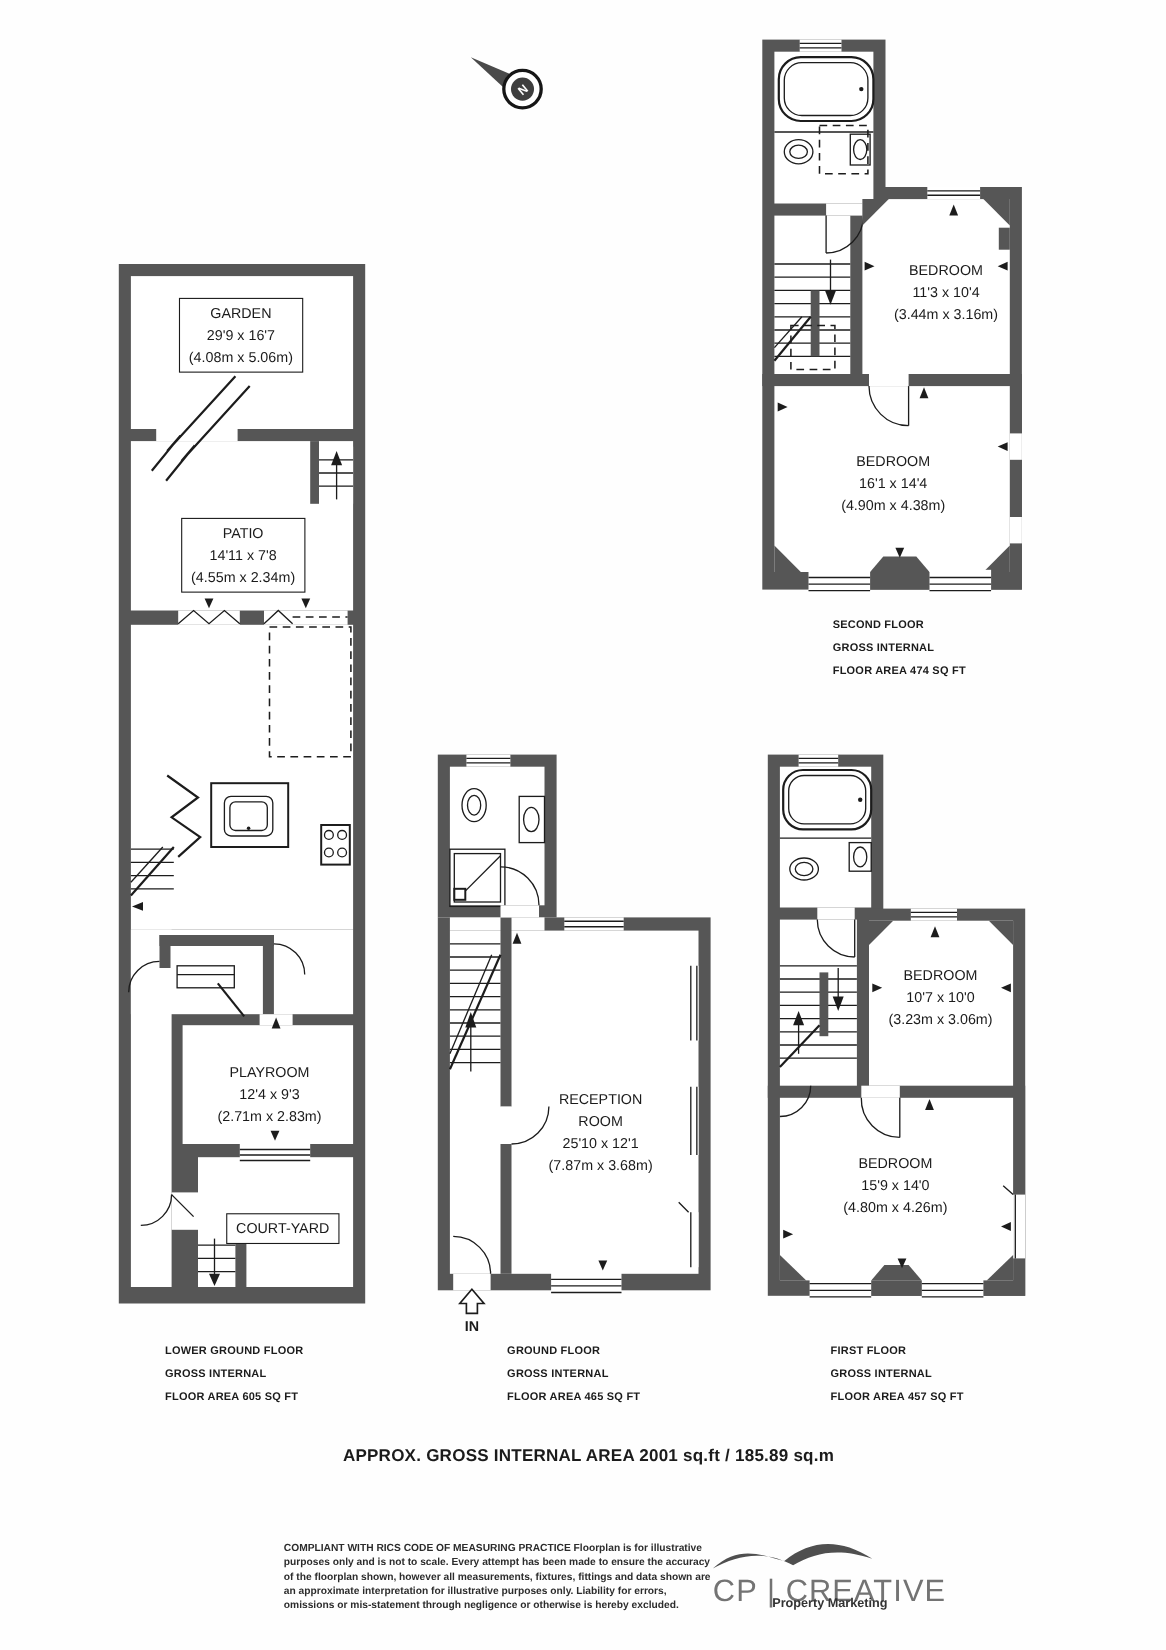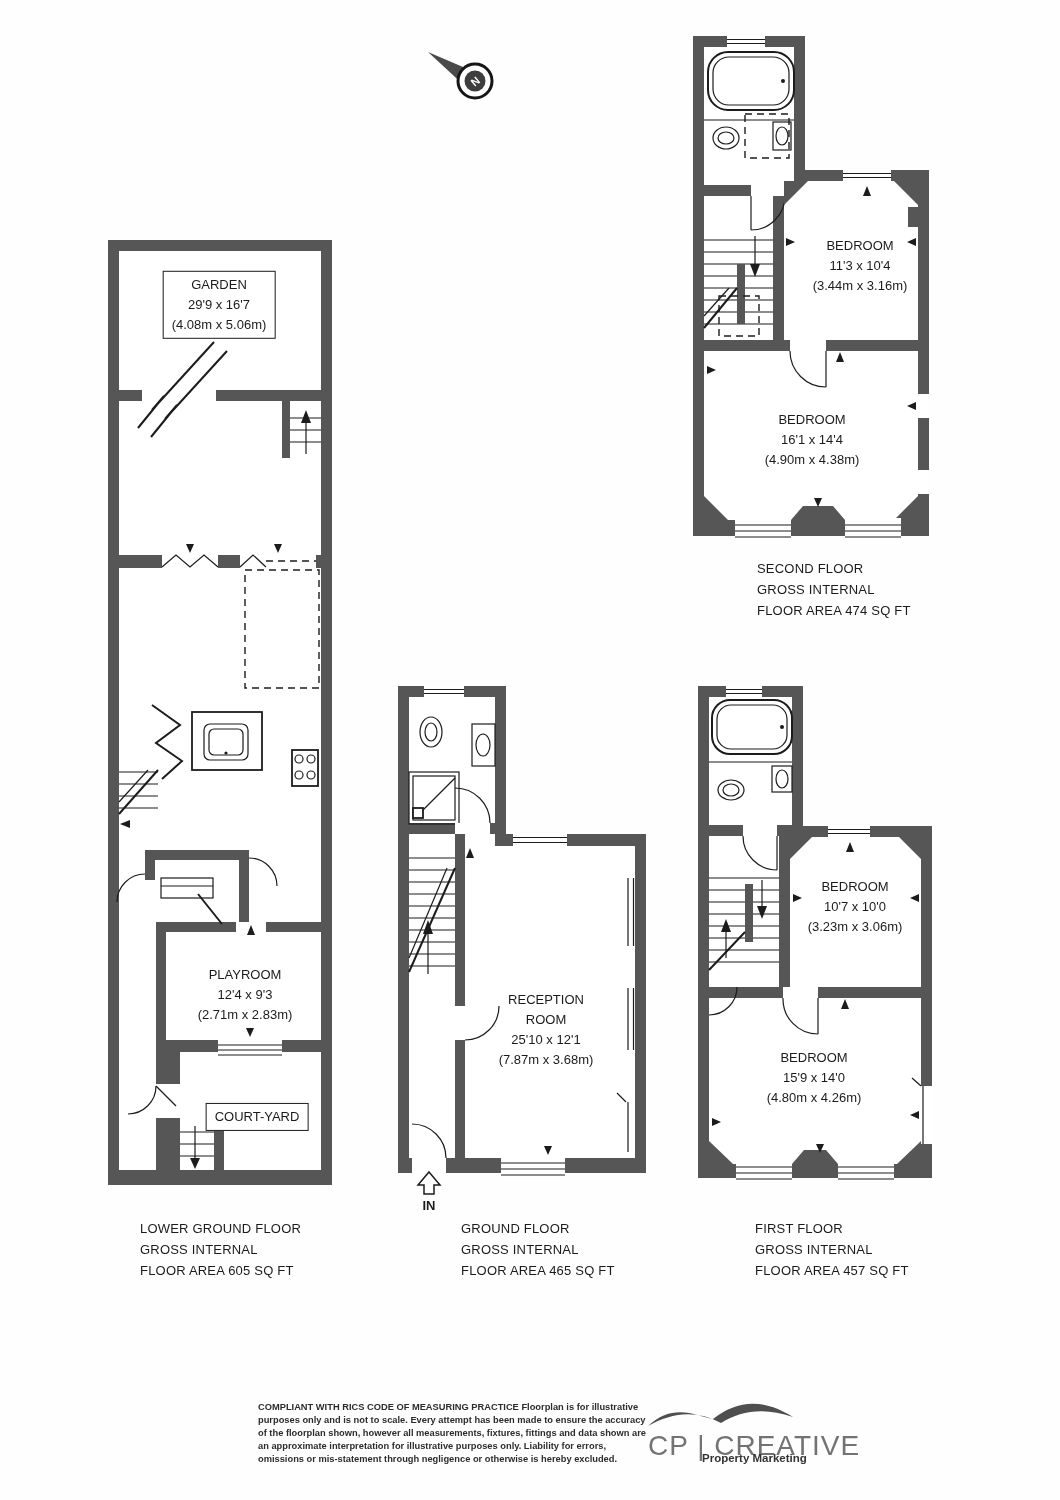--- a/index.html
+++ b/index.html
@@ -10,21 +10,21 @@
   .rm{fill:#ffffff}
   .ln{stroke:#1c1c1c;stroke-width:2;fill:none}
   .tn{stroke:#1c1c1c;stroke-width:1.2;fill:none}
   .fx{fill:#ffffff;stroke:#1c1c1c;stroke-width:1.8}
   .dsh{fill:none;stroke:#1c1c1c;stroke-width:1.4;stroke-dasharray:7 5}
   .mk{fill:#1c1c1c}
   .wn{fill:#ffffff}
   .room-label{position:absolute;transform:translate(-50%,-50%);text-align:center;
       font-weight:normal;font-size:13px;line-height:1.55;color:#1b1b1b;white-space:nowrap;z-index:5}
   .boxed{border:1.6px solid #1b1b1b;background:#fff;padding:3px 8px}
-  .caption{position:absolute;font-weight:normal;font-size:13px;line-height:21px;
+  .caption{position:absolute;font-weight:bold;font-size:10px;line-height:21px;
       color:#1b1b1b;letter-spacing:.2px;white-space:nowrap;z-index:5}
   .summary{position:absolute;font-weight:bold;font-size:15.5px;color:#1b1b1b;
       letter-spacing:.2px;text-align:center;z-index:5}
   .disclaimer{position:absolute;font-size:9.3px;line-height:13px;font-weight:bold;
       color:#2c2c2c;z-index:5}
   .brand{position:absolute;font-size:28px;color:#737373;letter-spacing:1px;z-index:5}
   .tagline{position:absolute;font-size:11.5px;font-weight:bold;color:#333;z-index:5}
   .in-text{font-weight:bold;font-size:13px;fill:#1b1b1b;text-anchor:middle}
 </style>
 </head>
@@ -348,20 +348,25 @@
       <polygon class="mk" points="14,432 14,440 23,436"></polygon>
     </g>
   </svg>
 
   <div class="room-label boxed" style="left:219px;top:305px">
     <div>GARDEN</div>
     <div>29'9 x 16'7</div>
     <div>(4.08m x 5.06m)</div>
   </div>
 
+  <div class="room-label boxed" style="left:221px;top:505px">
+    <div>PATIO</div>
+    <div>14'11 x 7'8</div>
+    <div>(4.55m x 2.34m)</div>
+  </div>
 
 
   <div class="room-label" style="left:245px;top:995px">
     <div>PLAYROOM</div>
     <div>12'4 x 9'3</div>
     <div>(2.71m x 2.83m)</div>
   </div>
 
   <div class="room-label boxed" style="left:257px;top:1117px">
     <div>COURT-YARD</div>
@@ -397,38 +402,39 @@
     <div>15'9 x 14'0</div>
     <div>(4.80m x 4.26m)</div>
   </div>
 
   <div class="caption" style="left:757px;top:558px">
     <div>SECOND FLOOR</div>
     <div>GROSS INTERNAL</div>
     <div>FLOOR AREA 474 SQ FT</div>
   </div>
 
-  <div class="caption" style="left:140px;top:1218px">
+  <div class="caption" style="left:150px;top:1218px">
     <div>LOWER GROUND FLOOR</div>
     <div>GROSS INTERNAL</div>
     <div>FLOOR AREA 605 SQ FT</div>
   </div>
 
   <div class="caption" style="left:461px;top:1218px">
     <div>GROUND FLOOR</div>
     <div>GROSS INTERNAL</div>
     <div>FLOOR AREA 465 SQ FT</div>
   </div>
 
   <div class="caption" style="left:755px;top:1218px">
     <div>FIRST FLOOR</div>
     <div>GROSS INTERNAL</div>
     <div>FLOOR AREA 457 SQ FT</div>
   </div>
 
+  <div class="summary" style="left:300px;top:1315px;width:470px">APPROX. GROSS INTERNAL AREA 2001 sq.ft / 185.89 sq.m</div>
 
   <div class="disclaimer" style="left:258px;top:1401px;width:390px">
     <span>COMPLIANT WITH RICS CODE OF MEASURING PRACTICE</span><span>  Floorplan is for illustrative purposes only and is not to scale. Every attempt has been made to ensure the accuracy of the floorplan shown, however all measurements, fixtures, fittings and data shown are an approximate interpretation for illustrative purposes only. Liability for errors, omissions or mis-statement through negligence or otherwise is hereby excluded.</span>
   </div>
 
   <svg class="plan" style="left:645px;top:1398px" width="152" height="32" viewBox="0 0 152 32">
     <path d="M3,28 C28,4 52,18 68,21 C92,2 118,0 148,19 C118,9 96,13 76,25 C50,11 26,15 3,28 Z" fill="#4f4f4f"></path>
   </svg>
   <div class="brand" style="left:648px;top:1430px">CP | CREATIVE</div>
   <div class="tagline" style="left:702px;top:1452px">Property Marketing</div>

